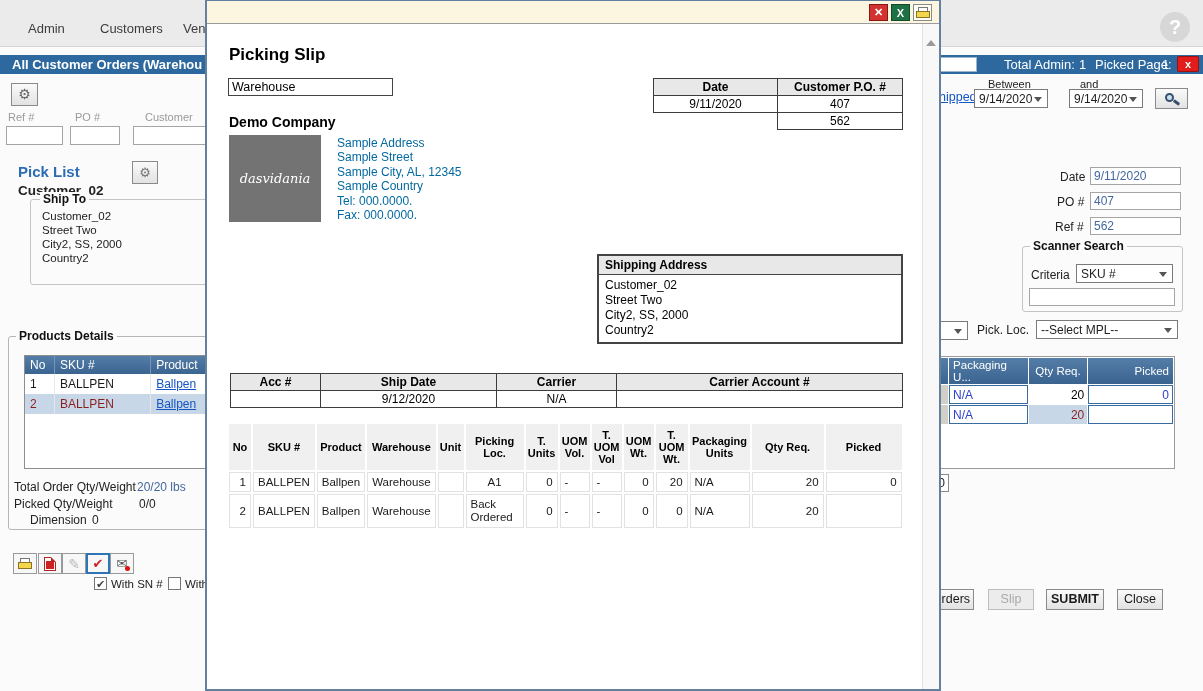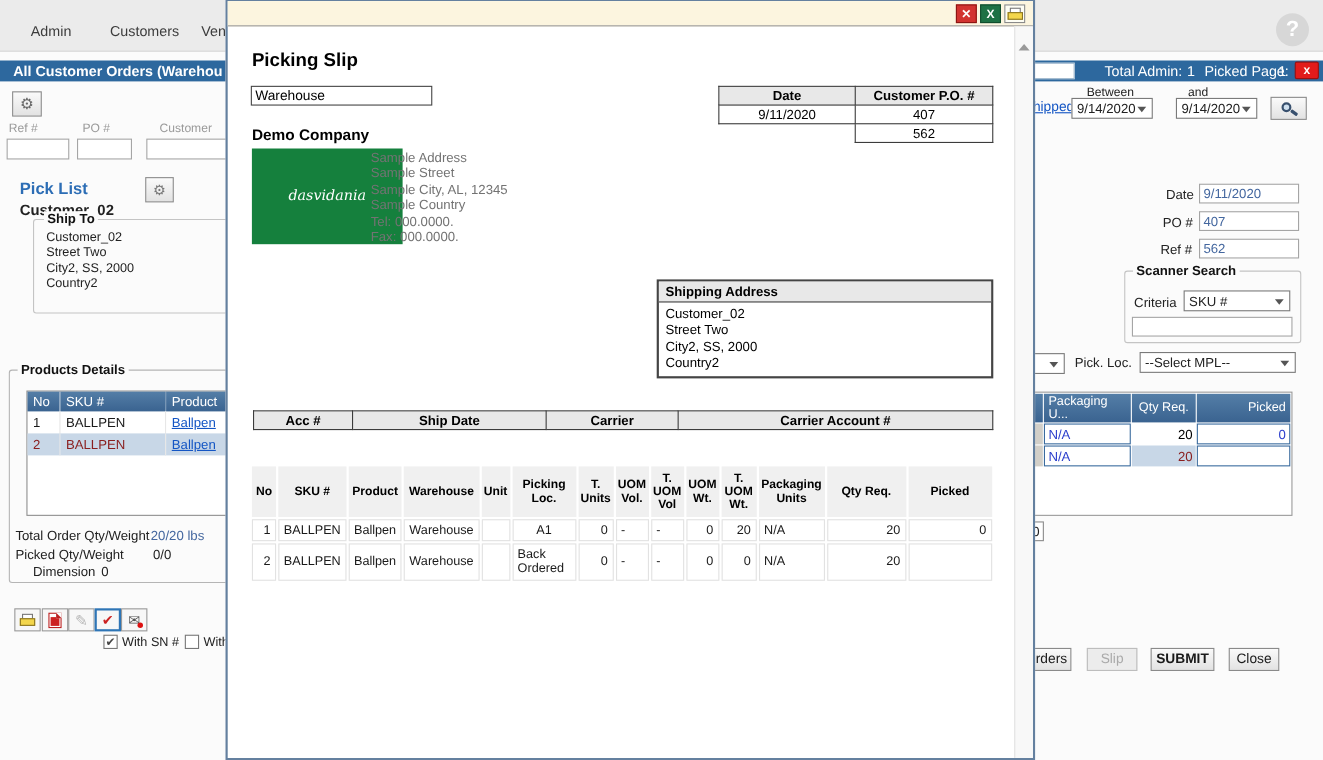--- a/index.html
+++ b/index.html
@@ -74,22 +74,22 @@
   .tbtn { position:absolute; top:3px; width:19px; height:17px; display:flex; align-items:center; justify-content:center; font-size:11px; font-weight:bold; cursor:pointer; }
   .tbtn.x { right:51px; background:#d23330; border:1px solid #8c1613; color:#fff; }
   .tbtn.xl { right:29px; background:#1e7145; border:1px solid #114d2d; color:#fff; }
   .tbtn.pr { right:7px; background:#fdfdf4; border:1px solid #8a8a8a; }
   .vsb { position:absolute; top:23px; right:0; bottom:0; width:17px; background:#f8f8f8; border-left:1px solid #e2e2e2; }
   .vsb .up { margin:16px auto 0; width:0; height:0; border-left:5px solid transparent; border-right:5px solid transparent; border-bottom:6px solid #9a9a9a; }
 
   .m-h1 { position:absolute; left:22px; top:44px; font-size:17px; font-weight:bold; color:#000; }
   .m-wh { position:absolute; left:21px; top:77px; width:165px; height:18px; border:1px solid #444; font-size:12.5px; padding:1px 3px; background:#fff; }
   .m-comp { position:absolute; left:22px; top:113px; font-size:14px; font-weight:bold; }
-  .m-logo { position:absolute; left:22px; top:134px; width:137px; height:87px; background:#15803d; color:#fff; display:flex; align-items:center; justify-content:center; font-family:"DejaVu Serif", serif; font-style:italic; font-size:13px; }
-  .m-addr { position:absolute; left:130px; top:135px; font-size:12px; line-height:14.4px; color:#737373; }
+  .m-logo { position:absolute; left:22px; top:134px; width:92px; height:87px; background:#737373; color:#fff; display:flex; align-items:center; justify-content:center; font-family:"DejaVu Serif", serif; font-style:italic; font-size:13px; }
+  .m-addr { position:absolute; left:130px; top:135px; font-size:12px; line-height:14.4px; color:#0369a1; }
 
   table.blktab { border-collapse:collapse; }
   table.blktab th { background:#e8e8e8; border:1px solid #3c3c3c; font-size:12px; font-weight:bold; padding:1px 4px; height:17px; text-align:center; }
   table.blktab td { border:1px solid #3c3c3c; font-size:12px; padding:1px 4px; height:17px; text-align:center; }
   table.blktab .nob { border:none; background:transparent; }
 
   .shipbox { position:absolute; left:390px; top:253px; width:306px; height:90px; border:2px solid #444; background:#fff; }
   .shipbox .hd { background:#e8e8e8; border-bottom:1px solid #444; font-size:12px; font-weight:bold; padding:2px 6px; }
   .shipbox .ln { font-size:12px; padding:0 6px; line-height:15px; }
 
@@ -350,20 +350,26 @@
           <col style="width:120px">
           <col style="width:286px">
         </colgroup>
       <tbody>
           <tr>
         <th>Acc #</th>
         <th>Ship Date</th>
         <th>Carrier</th>
         <th>Carrier Account #</th>
       </tr>
+      <tr>
+        <td></td>
+        <td>9/12/2020</td>
+        <td>N/A</td>
+        <td></td>
+      </tr>
     </tbody>
       </table>
 
     <table class="abs items" style="left:20px;top:421px">
       <colgroup>
         <col style="width:22px">
           <col style="width:60px">
           <col style="width:48px">
           <col style="width:62px">
         <col style="width:26px">

